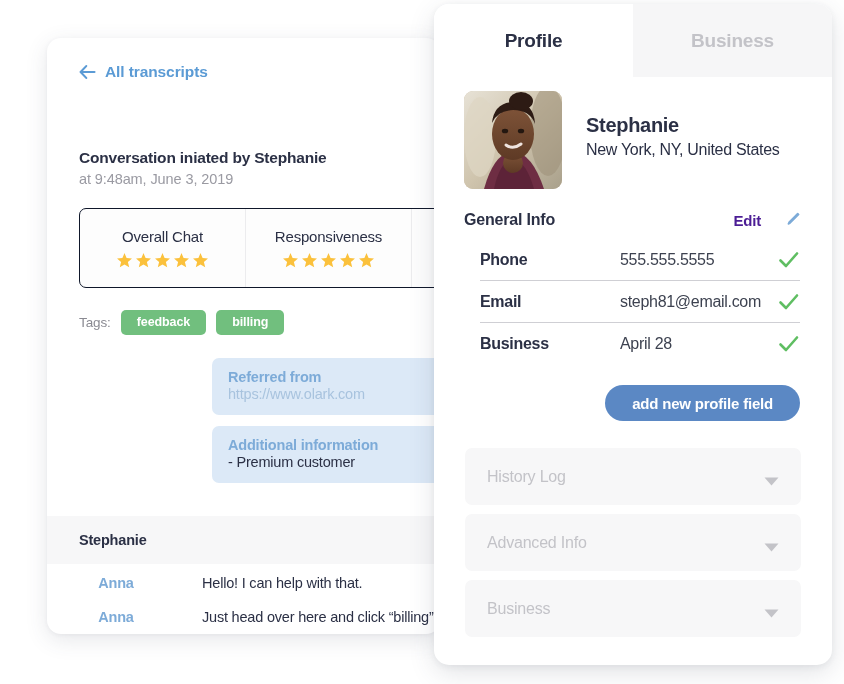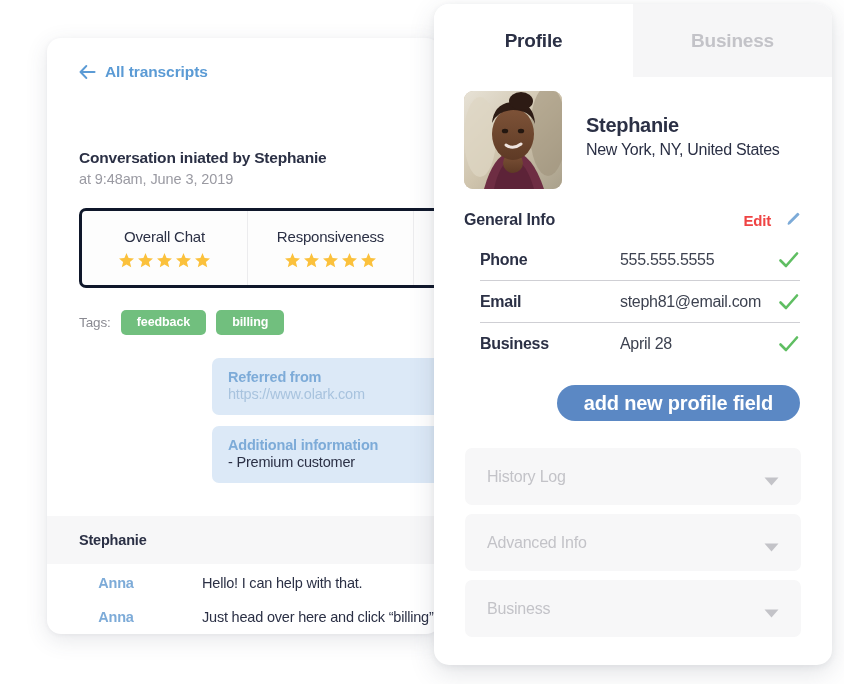--- a/index.html
+++ b/index.html
@@ -71,21 +71,21 @@
   }
 
   
   .ratings {
     position: absolute;
     left: 32px;
     top: 170px;
     width: 420px;
     height: 80px;
     display: flex;
-    border: 3px solid #0f172a;
+    border: 1px solid #0f172a;
     border-radius: 7px;
     background: #fdfdfd;
     overflow: hidden;
   }
   .rating-cell {
     width: 166px;
     flex: none;
     border-right: 1px solid #ececee;
     display: flex;
     flex-direction: column;
@@ -254,22 +254,22 @@
     margin: 22px 32px 0 30px;
   }
   .gi-title {
     font-size: 16px;
     font-weight: bold;
     color: #2b3045;
     letter-spacing: -0.2px;
   }
   .gi-edit {
     display: flex;
-    gap: 14px;
-    color: #ef4444;
+    gap: 24px;
+    color: #4c1d95;
     font-size: 15px;
     font-weight: bold;
     cursor: pointer;
     letter-spacing: -0.2px;
   }
   .pencil { width: 15px; height: 15px; display: block; }
 
   .field-list { margin: 10px 32px 0 46px; }
   .field-row {
     display: flex;
@@ -300,21 +300,21 @@
     padding: 20px 32px 0 0;
   }
   .add-btn {
     background: #5b88c4;
     color: #ffffff;
     border: none;
     border-radius: 22px;
     height: 36px;
     padding: 0 27px;
     font-family: "Liberation Sans", sans-serif;
-    font-size: 20px;
+    font-size: 15px;
     font-weight: bold;
     letter-spacing: -0.2px;
     cursor: pointer;
   }
 
   
   .accordions { margin: 27px 31px 0 31px; display: flex; flex-direction: column; gap: 9px; }
   .accordion {
     height: 57px;
     background: #f7f7f8;

